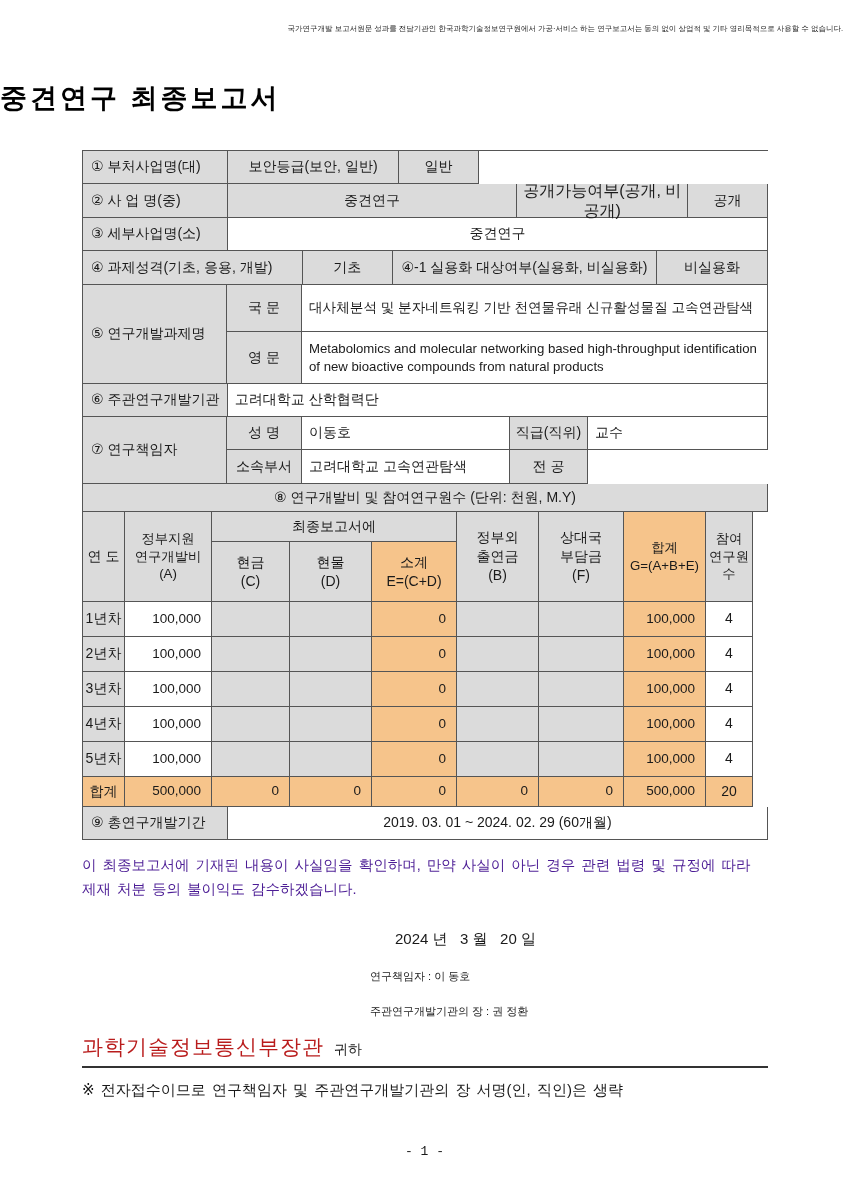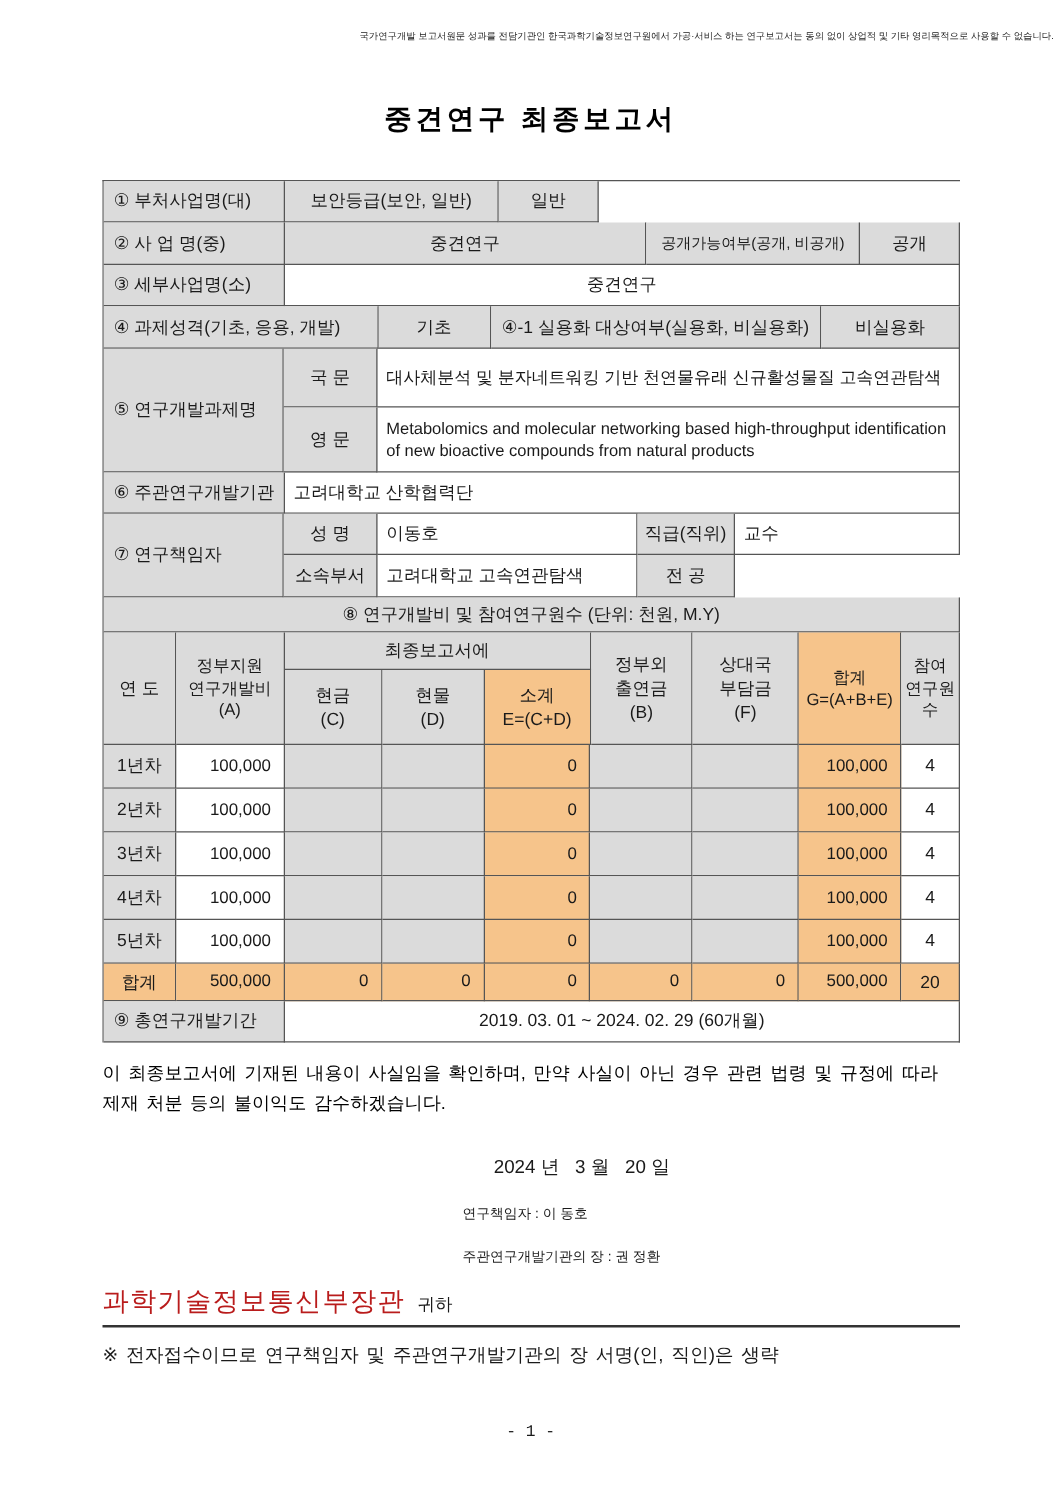--- a/index.html
+++ b/index.html
@@ -6,21 +6,21 @@
   .page{
     width:849px;height:1200px;background:#ffffff;position:relative;
     font-family:"Liberation Sans","DejaVu Sans",sans-serif;color:#1a1a1a;
     overflow:hidden;
   }
   .disclaimer{
     padding-top:24px;padding-right:6px;text-align:right;
     font-size:7.5px;color:#222;letter-spacing:0px;
   }
   .title{
-    margin-top:46px;text-align:center;font-size:22px;font-weight:bold;
+    margin-top:46px;font-size:27px;font-weight:bold;
     letter-spacing:3px;color:#000;
   }
   .content{margin-left:82px;width:686px;}
   .itable{margin-top:34px;border-top:1px solid #555;border-left:1px solid #555;}
   .irow{display:flex;}
   .cell{
     border-right:1px solid #555;border-bottom:1px solid #555;
     display:flex;align-items:center;box-sizing:border-box;
     font-size:14px;line-height:1.25;
   }
@@ -32,24 +32,24 @@
   .num{justify-content:flex-end;padding-right:10px;font-size:13.5px;}
   .pre{white-space:pre-line;line-height:1.35;}
   .eng{font-size:13.2px;line-height:1.35;}
   .h33{height:33px;}.h34{height:34px;}.h47{height:47px;}.h52{height:52px;}
   .h99{height:99px;}.h67{height:67px;}.h28{height:28px;}.h90{height:90px;}
   .h30{height:30px;}.h60{height:60px;}.h35{height:35px;}
   .w145{width:145px;}.w290{width:290px;}.w171{width:171px;}.w80{width:80px;}
   .w541{width:541px;}.w220{width:220px;}.w90{width:90px;}.w265{width:265px;}
   .w111{width:111px;}.w75{width:75px;}.w466{width:466px;}.w208{width:208px;}
   .w78{width:78px;}.w180{width:180px;}
-  .c-year{width:58px;}.c-a{width:87px;}.c-c{width:78px;}.c-d{width:82px;}
+  .c-year{width:42px;}.c-a{width:87px;}.c-c{width:78px;}.c-d{width:82px;}
   .c-e{width:85px;}.c-b{width:82px;}.c-f{width:85px;}.c-g{width:82px;}
   .c-n{width:47px;justify-content:center;}
-  .declaration{margin-top:14px;font-size:14.5px;line-height:1.65;color:#000000;word-spacing:2px;}
+  .declaration{margin-top:14px;font-size:14.5px;line-height:1.65;color:#4c1d95;word-spacing:2px;}
   .dateline{margin-top:28px;padding-left:313px;font-size:15px;white-space:pre;}
   .sigline{margin-top:20px;padding-left:288px;font-size:11px;white-space:pre;}
   .addressee{
     margin-top:14px;border-bottom:2px solid #333;padding-bottom:5px;
     display:flex;align-items:baseline;gap:10px;
   }
   .addressee .big{font-size:21px;color:#b91c1c;letter-spacing:1px;}
   .addressee .small{font-size:14px;}
   .note{margin-top:13px;font-size:15px;word-spacing:2px;}
   .pagenum{margin-top:44px;text-align:center;font-size:13px;font-family:"Liberation Mono","DejaVu Sans Mono",monospace;}
@@ -68,21 +68,21 @@
 
       <div class="irow">
         <div class="cell gray lab h33 w145">① 부처사업명(대)</div>
         <div class="cell gray cen h33 w171">보안등급(보안, 일반)</div>
         <div class="cell gray cen h33 w80">일반</div>
       </div>
 
       <div class="irow">
         <div class="cell gray lab h34 w145">② 사  업  명(중)</div>
         <div class="cell gray cen h34 w290">중견연구</div>
-        <div class="cell gray cen h34 w171" style="font-size:12px;text-align:center;">공개가능여부(공개, 비공개)</div>
+        <div class="cell gray cen h34 w171" style="font-size:16px;text-align:center;">공개가능여부(공개, 비공개)</div>
         <div class="cell gray cen h34 w80">공개</div>
       </div>
 
       <div class="irow">
         <div class="cell gray lab h33 w145">③ 세부사업명(소)</div>
         <div class="cell cen h33 w541">중견연구</div>
       </div>
 
       <div class="irow">
         <div class="cell gray lab h34 w220">④ 과제성격(기초, 응용, 개발)</div>

